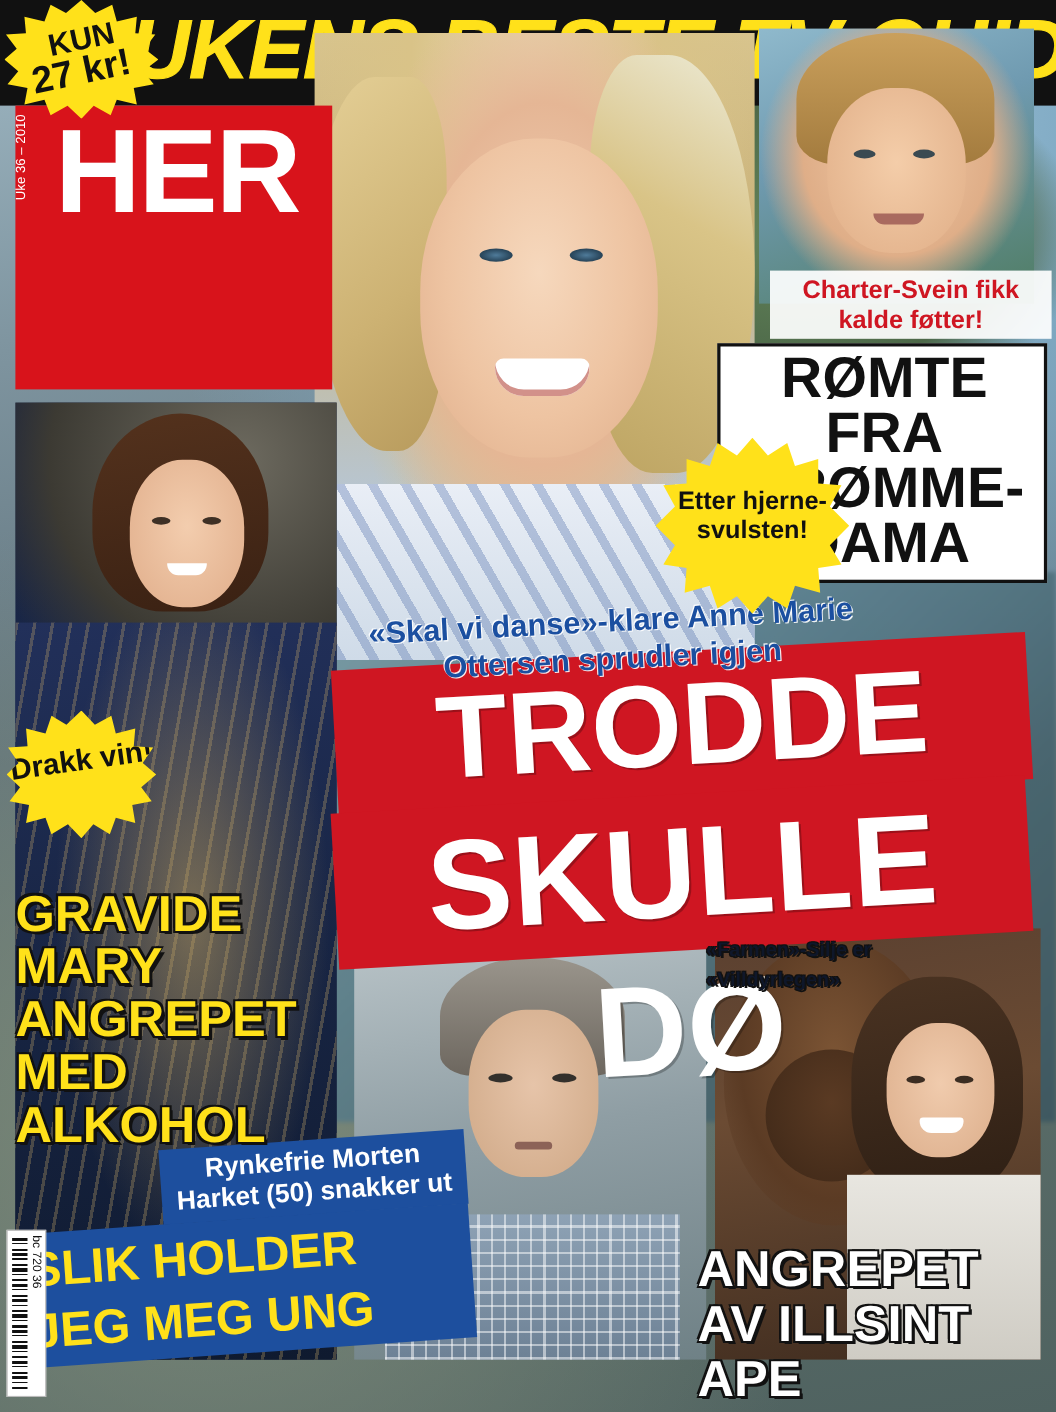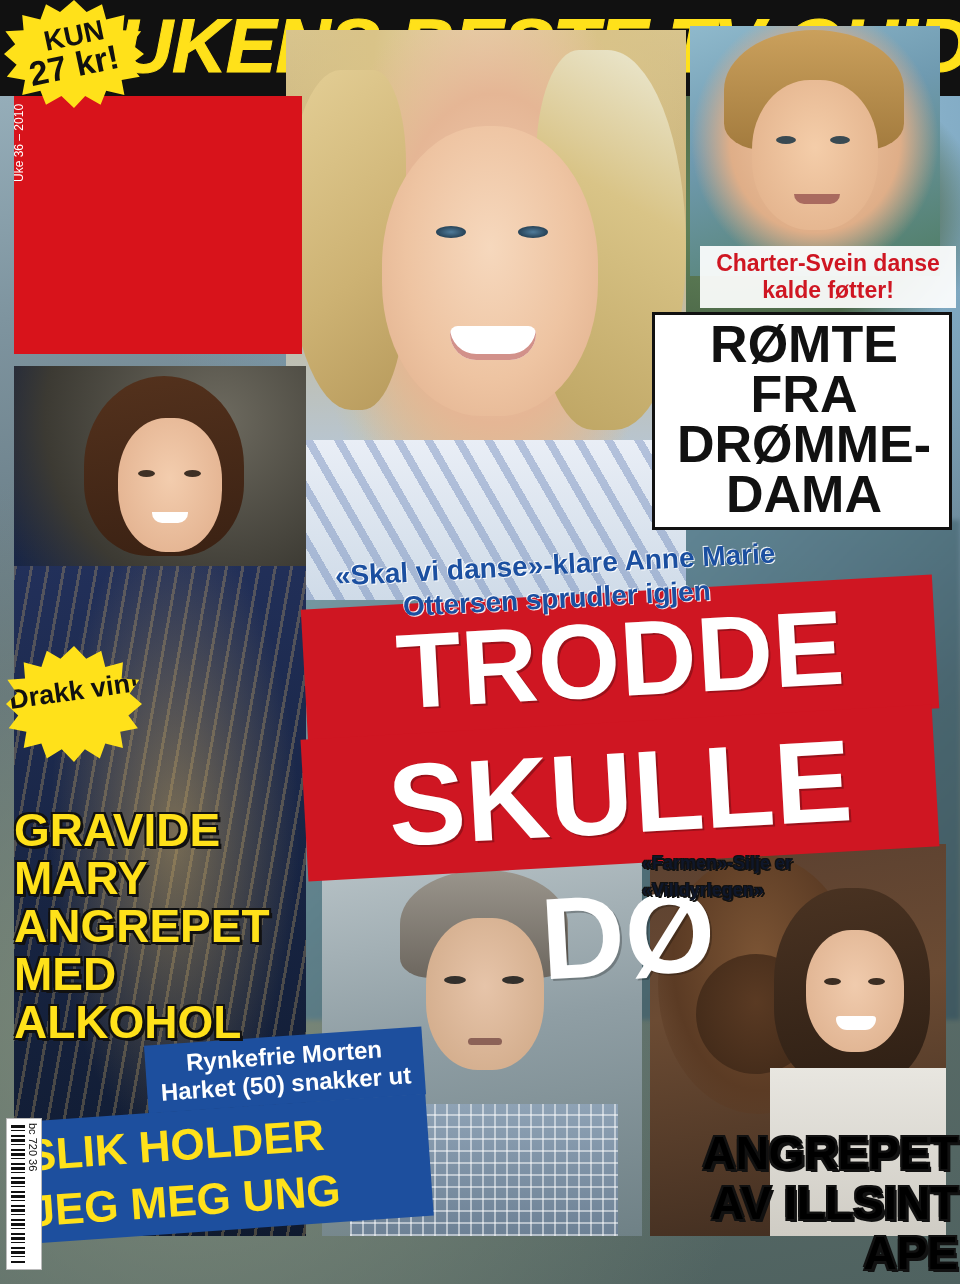--- a/index.html
+++ b/index.html
@@ -393,24 +393,23 @@
   
   .kicker-silje {
     position: absolute; left: 642px; top: 850px; width: 238px;
     color: #0f172a; font-weight: bold; font-size: 18px; line-height: 27px;
     z-index: 30;
     text-shadow: 2px 2px 0 #111, -1px -1px 0 #111, 1px -1px 0 #111, -1px 1px 0 #111;
   }
   
   .angrepet {
     position: absolute; left: 634px; top: 1128px; width: 324px;
-    color: #000000; font-weight: bold; font-size: 46px; line-height: 50px;
+    color: #ffffff; font-weight: bold; font-size: 46px; line-height: 50px;
     z-index: 30;
     text-shadow: 3px 3px 0 #111, -2px -2px 0 #111, 2px -2px 0 #111, -2px 2px 0 #111;
-    text-align: right;
   }
 
   
   .barcode {
     position: absolute; left: 6px; top: 1118px; width: 34px; height: 150px;
     background: #fff; z-index: 40;
     border: 1px solid #bbb;
   }
   .barcode .bars {
     position: absolute; left: 4px; top: 6px; width: 14px; height: 138px;
@@ -486,25 +485,29 @@
     <div class="txt">UKENS BESTE TV-GUIDE</div>
   </div>
 
   <div class="burst-kun">
     <div class="l1">KUN</div>
     <div class="l2">27 kr!</div>
   </div>
 
   <div class="masthead">
     <div class="mh-week">Uke 36 – 2010</div>
-  </div>
-
-  <div class="kicker-svein">Charter-Svein danse kalde føtter!</div>
+    <div class="mh-her">HER</div>
+  </div>
+
+  <div class="kicker-svein">Charter-Svein fikk kalde føtter!</div>
   <div class="white-band romte">RØMTE FRA DRØMME-DAMA</div>
 
+  <div class="burst-etter">
+    <div class="b">Etter hjerne-svulsten!</div>
+  </div>
 
   <div class="kicker-anne">«Skal vi danse»-klare Anne Marie Ottersen sprudler igjen</div>
   <div class="red-band trodde">TRODDE JEG</div>
   <div class="red-band skulle">SKULLE DØ</div>
 
   <div class="burst-drakk">
     <div class="b">Drakk vin!</div>
   </div>
   <div class="mary-head">GRAVIDE MARY ANGREPET MED ALKOHOL</div>
 

